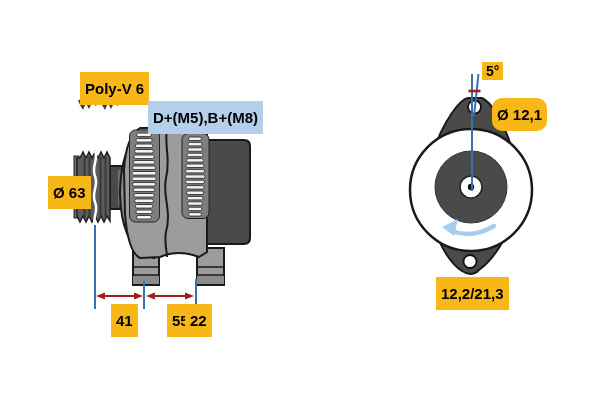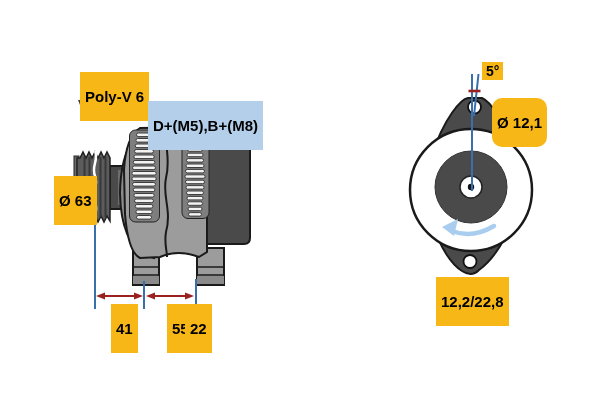--- a/index.html
+++ b/index.html
@@ -14,21 +14,21 @@
   html,body{margin:0;padding:0;background:#fff;}
   .stage{
     position:relative;width:600px;height:400px;background:#ffffff;overflow:hidden;
     font-family:"Liberation Sans",sans-serif;
   }
   .stage svg{position:absolute;left:0;top:0;}
   .lbl{
     position:absolute;z-index:5;
     font-weight:bold;font-size:15px;line-height:1.15;color:#000;
     background:var(--accent-yellow);
-    padding:16px 5px;white-space:nowrap;
+    padding:8px 5px;white-space:nowrap;
   }
   .lbl.blue{background:var(--label-blue);}
   .lbl.small{font-size:14px;padding:1px 4px;}
   .z1{z-index:4;} .z2{z-index:6;}
 
   
   .outline{stroke:#1a1a1a;stroke-width:2;}
   .body-fill{fill:var(--body-gray);}
   .dark-fill{fill:var(--dark-gray);}
   .cap-fill{fill:#8b8b8b;}
@@ -158,20 +158,20 @@
 
     <g>
       <path class="blue-line" d="M472,74 L472,191"></path>
       <path class="blue-line" d="M478.5,74 L474,116"></path>
       <path d="M468.5,91 L480.5,91" stroke="var(--dim-arrow-red)" stroke-width="2.6" fill="none"></path>
     </g>
   </svg>
 
   <div class="lbl" style="left:80px;top:72px;">Poly-V 6</div>
   <div class="lbl blue" style="left:148px;top:101px;">D+(M5),B+(M8)</div>
-  <div class="lbl" style="left:54px;top:176px;">Ø 63</div>
+  <div class="lbl" style="left:48px;top:176px;">Ø 63</div>
   <div class="lbl" style="left:111px;top:304px;text-align:right;">41</div>
   <div class="lbl z1" style="left:167px;top:304px;">55</div>
   <div class="lbl z2" style="left:185px;top:304px;">22</div>
   <div class="lbl small" style="left:482px;top:62px;">5°</div>
   <div class="lbl" style="left:492px;top:98px;border-radius:10px;">Ø 12,1</div>
-  <div class="lbl" style="left:436px;top:277px;">12,2/22,8</div>
+  <div class="lbl" style="left:436px;top:277px;">12,2/21,3</div>
 </div>
 
 </body></html>

